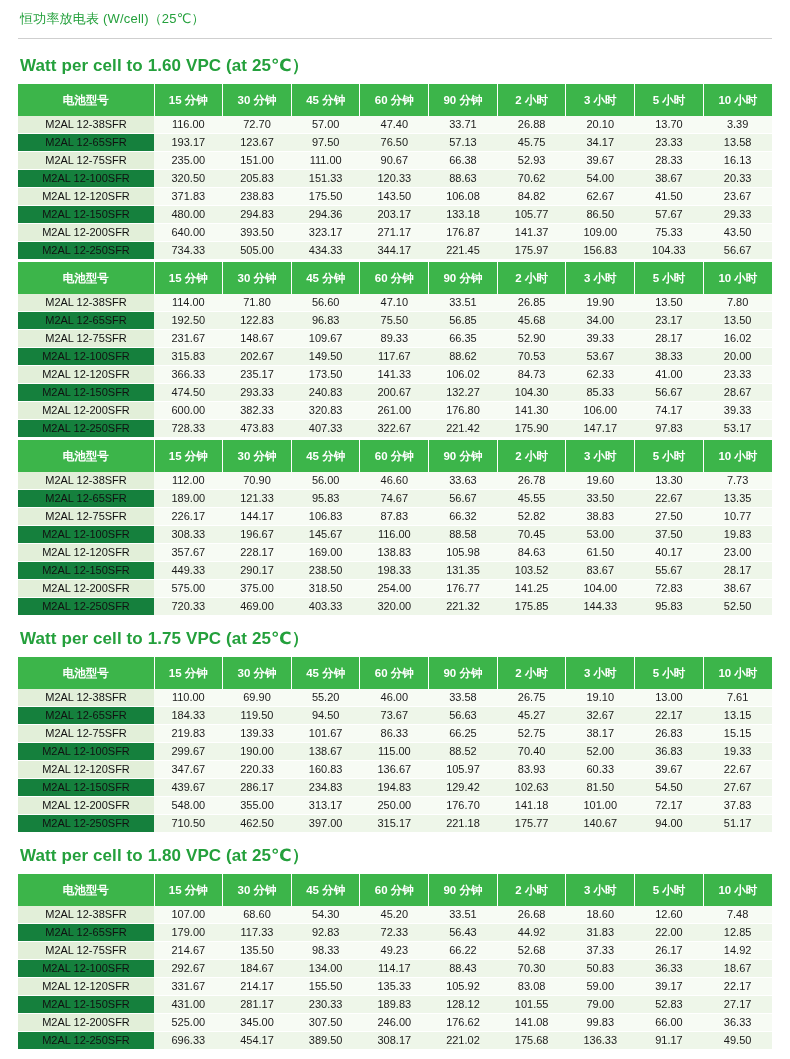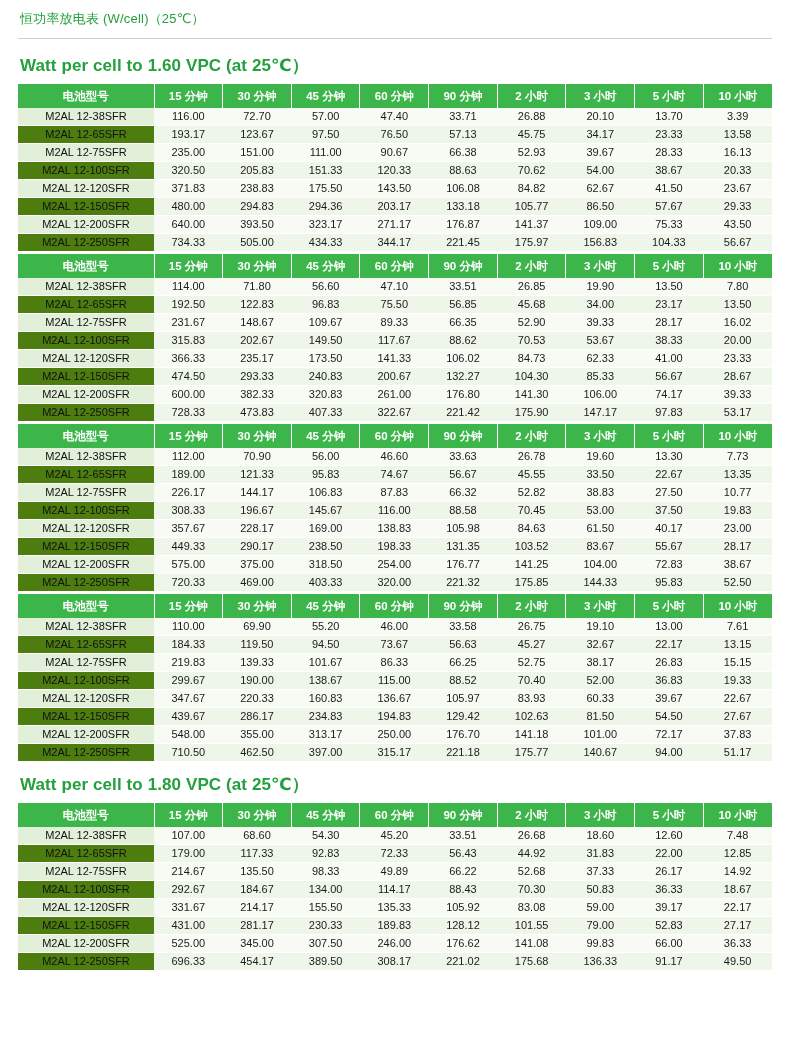--- a/index.html
+++ b/index.html
@@ -38,21 +38,21 @@
   table.data {
     width: 100%;
     border-collapse: collapse;
     table-layout: fixed;
   }
   table.data thead th {
     background: #3cb54a;
     color: #ffffff;
     font-size: 11.5px;
     font-weight: 600;
-    height: 24px;
+    height: 32px;
     line-height: 20px;
     text-align: center;
     border-right: 1px solid #ffffff;
     padding: 0;
   }
   table.data thead th:last-child { border-right: none; }
   table.data tbody td {
     font-size: 11px;
     color: #1b1b1b;
     text-align: center;
@@ -61,21 +61,21 @@
     padding: 0;
     border-bottom: 1px solid #ffffff;
   }
   table.data tbody tr td:first-child {
     background: #e2efd9;
     color: #111;
   }
   table.data tbody tr.alt td { background: #eef6e9; }
   table.data tbody tr td { background: #f7fbf4; }
   table.data tbody tr td:first-child { background: #e2efd9; }
-  table.data tbody tr.alt td:first-child { background: #4d7c0f; }
+  table.data tbody tr.alt td:first-child { background: #15803d; }
   .col-model { width: 136px; }
 </style>
 </head>
 <body>
 
 <div class="page">
 
   <div class="doc-title">恒功率放电表 (W/cell)（25℃）</div>
   <div class="title-rule"></div>
 
@@ -423,20 +423,21 @@
               <td>221.32</td>
               <td>175.85</td>
               <td>144.33</td>
               <td>95.83</td>
               <td>52.50</td>
             </tr>
           </tbody>
         </table>
       </div>
       <div class="section">
+        <div class="section-title">Watt per cell to 1.75 VPC (at 25℃）</div>
         <table class="data">
           <thead>
             <tr>
               <th class="col-model">电池型号</th>
               <th>15 分钟</th>
               <th>30 分钟</th>
               <th>45 分钟</th>
               <th>60 分钟</th>
               <th>90 分钟</th>
               <th>2 小时</th>
@@ -585,21 +586,21 @@
               <td>44.92</td>
               <td>31.83</td>
               <td>22.00</td>
               <td>12.85</td>
             </tr>
             <tr>
               <td class="col-model">M2AL 12-75SFR</td>
               <td>214.67</td>
               <td>135.50</td>
               <td>98.33</td>
-              <td>49.89</td>
+              <td>49.23</td>
               <td>66.22</td>
               <td>52.68</td>
               <td>37.33</td>
               <td>26.17</td>
               <td>14.92</td>
             </tr>
             <tr class="alt">
               <td class="col-model">M2AL 12-100SFR</td>
               <td>292.67</td>
               <td>184.67</td>

